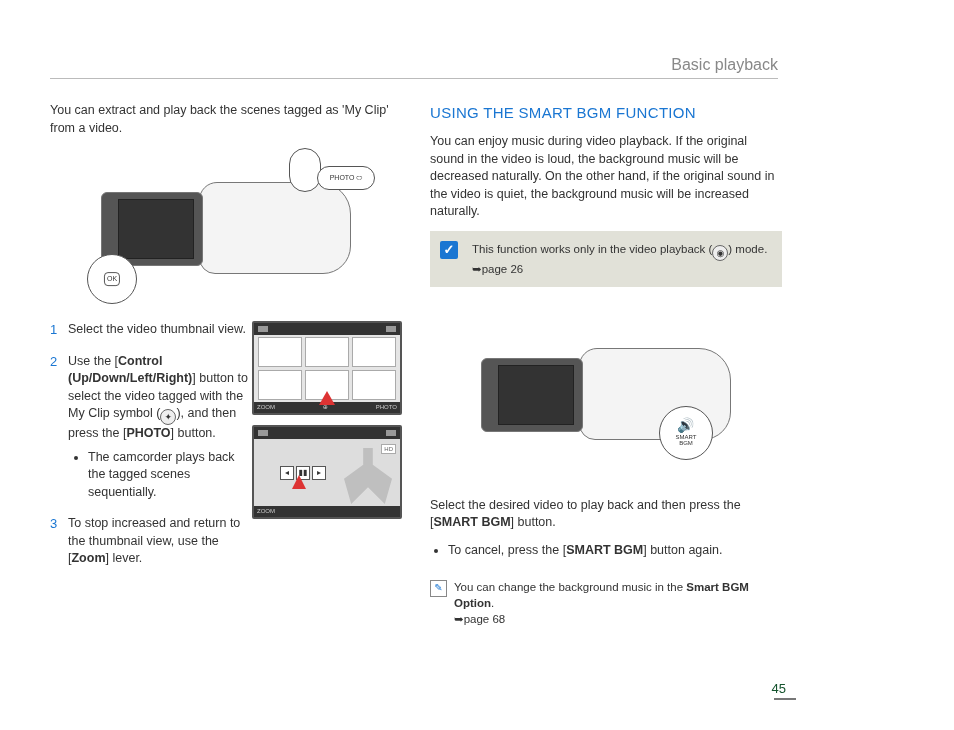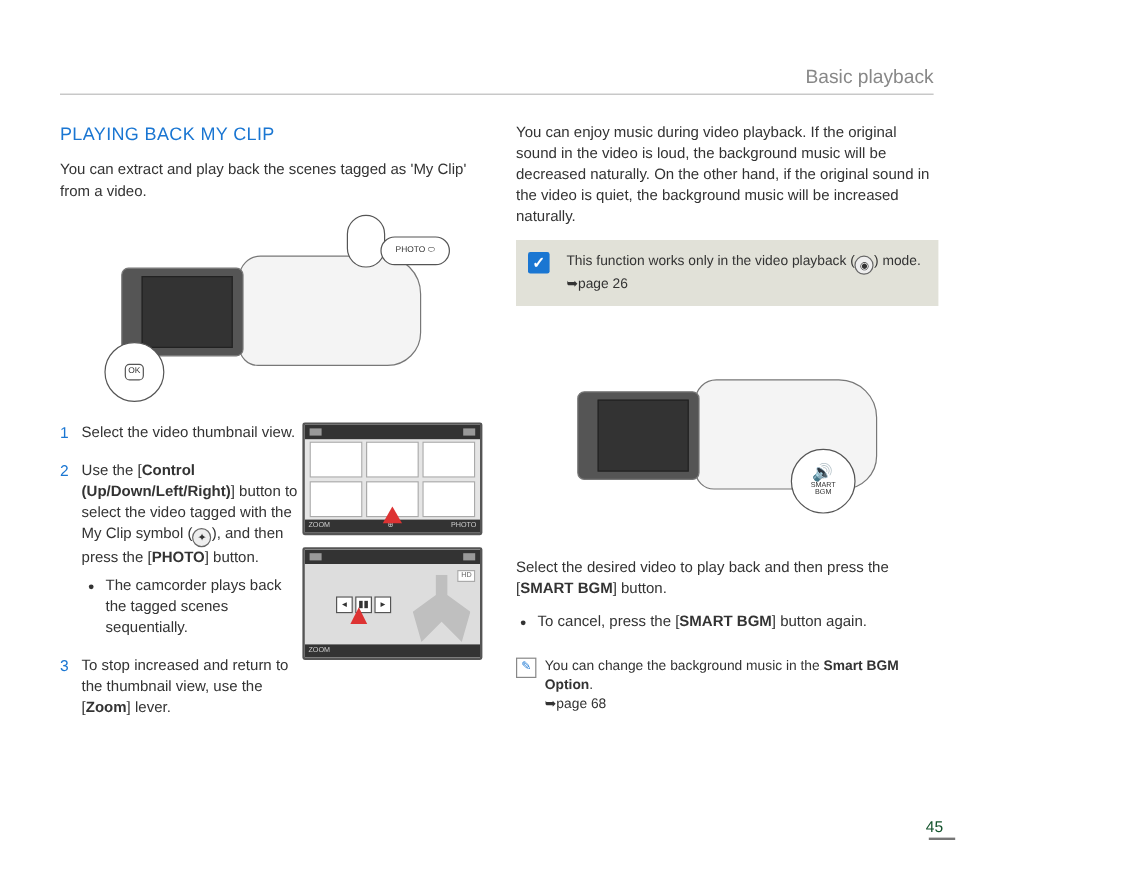--- a/index.html
+++ b/index.html
@@ -353,21 +353,20 @@
 </head>
 <body>
 
 <div class="page">
   <div class="section-title">Basic playback</div>
   <div class="rule"></div>
 
   <div class="columns">
 
     <div class="col">
-      <h2 class="blue">PLAYING BACK MY CLIP</h2>
       <p>You can extract and play back the scenes tagged as 'My Clip' from a video.</p>
 
       <div class="hero-illus">
         <div class="camcorder">
           <div class="cam-body"></div>
           <div class="cam-screen">
             <div class="cam-screen-inner"></div>
           </div>
           <div class="cam-dpad"></div>
           <div class="cam-zoom"></div>
@@ -432,20 +431,21 @@
               <span>ZOOM</span>
               <span style="position:absolute;right:4px;top:-62px;color:#666;background:#fff;padding:0 2px;border:1px solid #aaa">HD</span>
               <span></span>
             </div>
           </div>
         </div>
       </div>
     </div>
 
     <div class="col">
+      <h2 class="blue">USING THE SMART BGM FUNCTION</h2>
       <p>You can enjoy music during video playback. If the original sound in the video is loud, the background music will be decreased naturally. On the other hand, if the original sound in the video is quiet, the background music will be increased naturally.</p>
 
       <div class="note-box">
         <div class="check">✓</div>
         <span>This function works only in the video playback (</span><span class="inline-icon">◉</span><span>) mode.</span><br>
         <span>➥page 26</span>
       </div>
 
       <div class="hero-illus bgm">
         <div class="camcorder">

